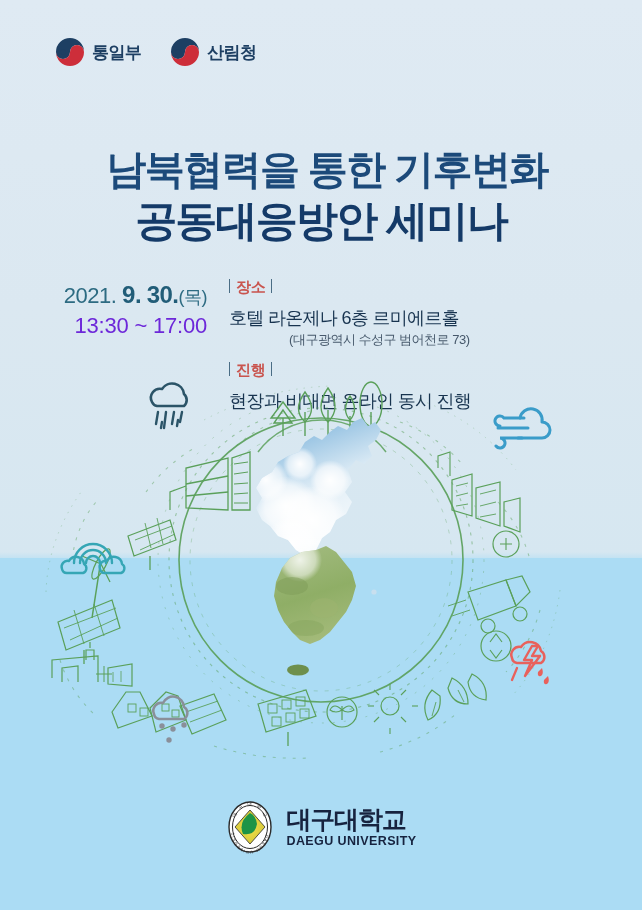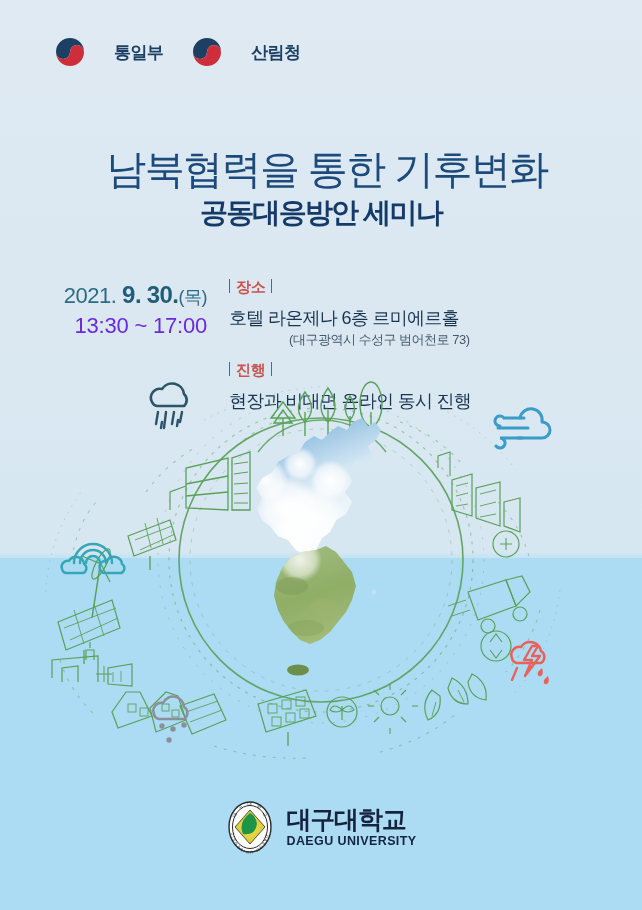--- a/index.html
+++ b/index.html
@@ -43,48 +43,48 @@
   .gov-row {
     position: absolute;
     left: 52px; top: 34px;
     display: flex;
     align-items: center;
     gap: 26px;
   }
   .gov-item {
     display: flex;
     align-items: center;
-    gap: 26px;
+    gap: 4px;
   }
   .gov-label {
     font-size: 17px;
     font-weight: 700;
     color: #1d3f63;
     letter-spacing: -0.6px;
     white-space: nowrap;
   }
 
   
   .title-block {
     position: absolute;
     left: 0; top: 146px;
     width: 642px;
     text-align: center;
   }
   .title-line1 {
     font-size: 40px;
-    font-weight: 400;
+    font-weight: 700;
     color: #1c4a7a;
     letter-spacing: -1.6px;
     line-height: 1.18;
     white-space: nowrap;
     margin-left: 12px;
   }
   .title-line2 {
-    font-size: 28px;
+    font-size: 42px;
     font-weight: 800;
     color: #143a68;
     letter-spacing: -1.8px;
     line-height: 1.18;
     margin-top: 3px;
     white-space: nowrap;
   }
 
   
   .info-bar {

